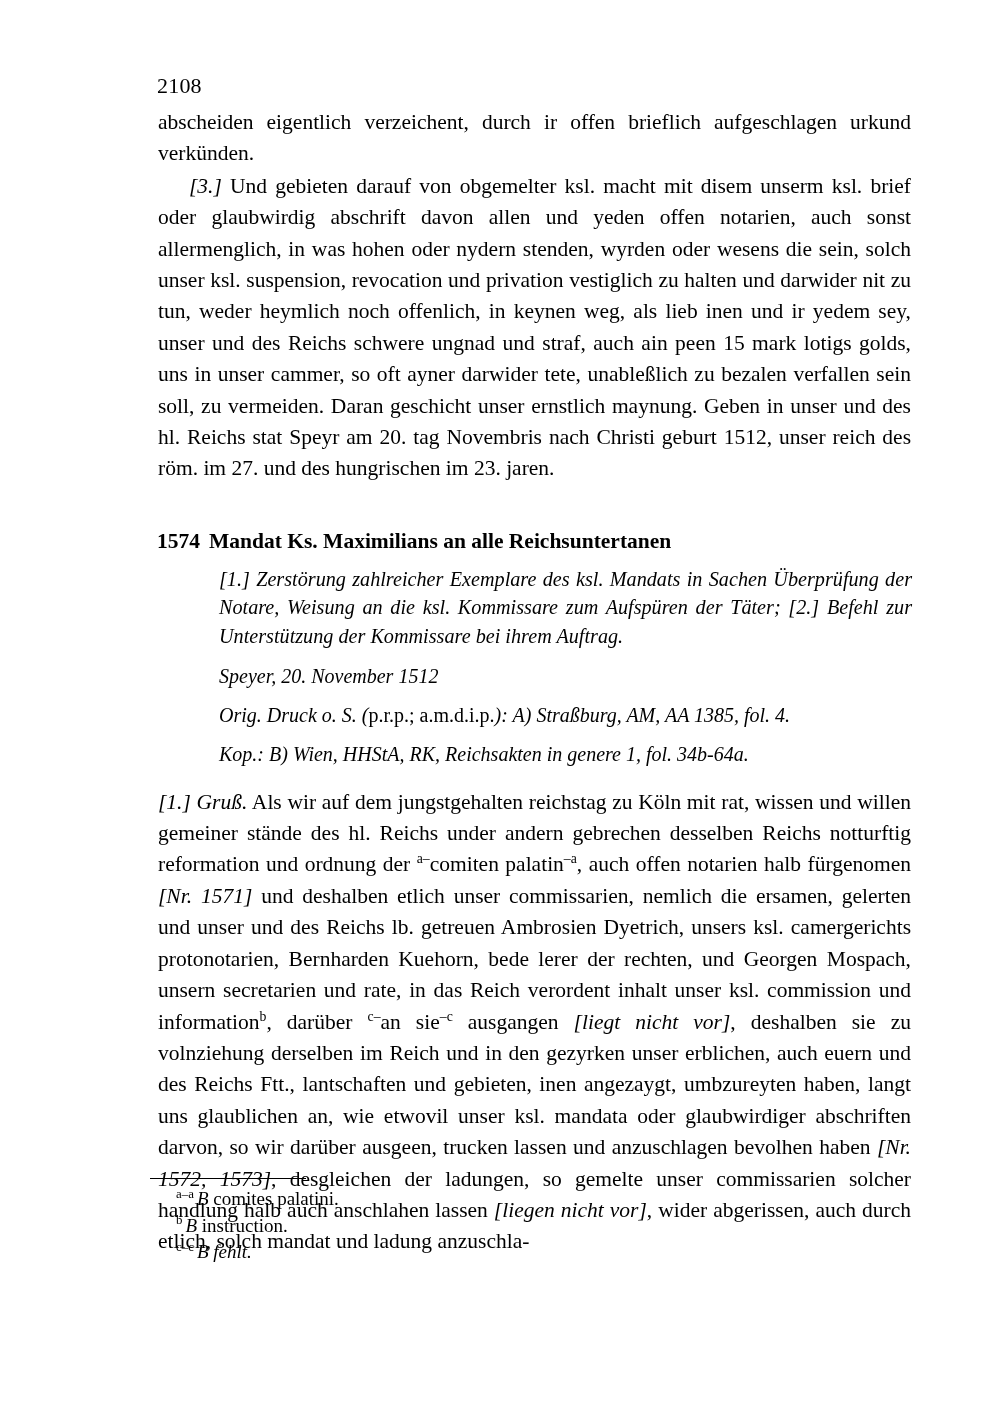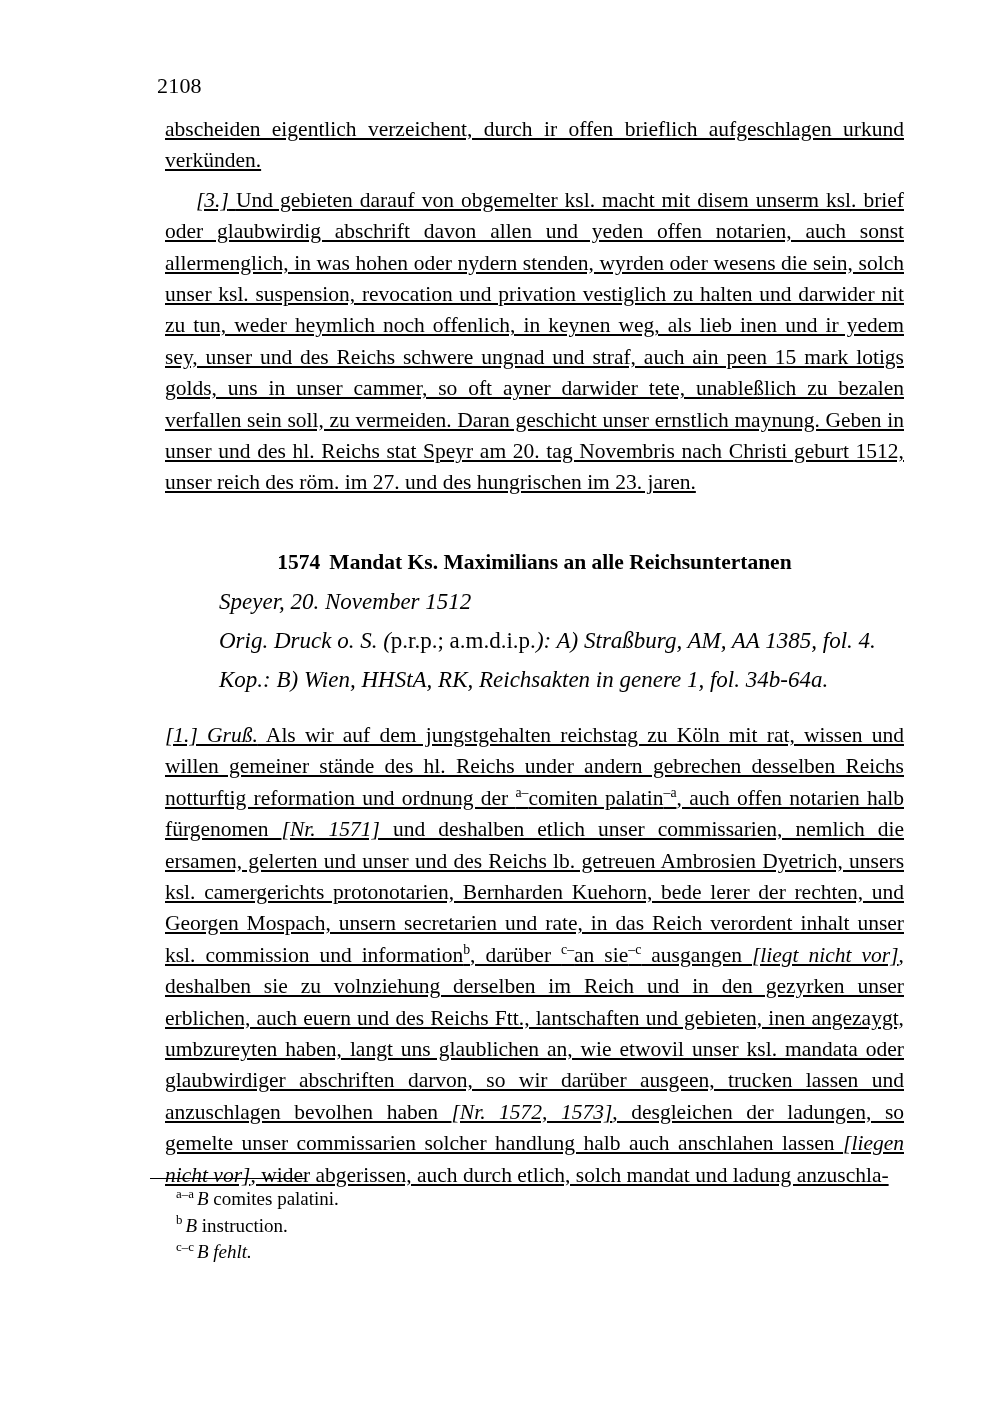--- a/index.html
+++ b/index.html
@@ -46,27 +46,26 @@
     right: 0;
     top: 2px;
     text-align: center;
     font-size: 19px;
     line-height: 26px;
     padding-left: 24px;
   }
 
   
   p.body {
-    margin: 8px;
+    margin: 1px;
     font-size: 21.5px;
     line-height: 31.4px;
     text-align: justify;
     text-justify: inter-word;
     hyphens: manual;
-    text-decoration: underline;
   }
   p.body.indent {
     text-indent: 31px;
   }
   p.body + p.body {
     margin-top: 0;
   }
 
   .it { font-style: italic; }
   .ro { font-style: normal; }
@@ -78,42 +77,41 @@
     font-style: normal;
   }
 
   
   .section-head {
     margin: 0;
     font-size: 21.5px;
     font-weight: bold;
     line-height: 30px;
     padding-top: 40px;
-    text-align: center;
   }
   .section-head .num {
     margin-right: 9px;
   }
 
   
   .headnote {
     margin: 0;
     padding-left: 62px;
     padding-top: 9px;
     font-size: 20.2px;
     font-style: italic;
     line-height: 28.6px;
     text-align: justify;
     hyphens: manual;
   }
   .meta {
     margin: 0;
     padding-left: 62px;
     padding-top: 11px;
-    font-size: 23px;
+    font-size: 20px;
     font-style: italic;
     line-height: 28px;
   }
 
   .after-meta { padding-top: 18px; }
 
   
   .footnotes {
     position: absolute;
     left: 150px;
@@ -151,20 +149,21 @@
     <div class="runhead">
       <div class="folio">2108</div>
     </div>
 
     <p class="body"><span>abscheiden eigentlich verzeichent, durch ir offen brieflich aufgeschlagen urkund verkünden.</span></p>
 
     <p class="body indent"><span class="it">[3.]</span> <span>Und gebieten darauf von obgemelter ksl. macht mit disem unserm ksl. brief oder glaubwirdig abschrift davon allen und yeden offen notarien, auch sonst allermenglich, in was hohen oder nydern stenden, wyrden oder wesens die sein, solch unser ksl. suspension, revocation und privation vestiglich zu halten und darwider nit zu tun, weder heymlich noch offenlich, in keynen weg, als lieb inen und ir yedem sey, unser und des Reichs schwere ungnad und straf, auch ain peen 15 mark lotigs golds, uns in unser cammer, so oft ayner darwider tete, unableßlich zu bezalen verfallen sein soll, zu vermeiden. Daran geschicht unser ernstlich maynung. Geben in unser und des hl. Reichs stat Speyr am 20. tag Novembris nach Christi geburt 1512, unser reich des röm. im 27. und des hungrischen im 23. jaren.</span></p>
 
     <p class="section-head"><span class="num">1574</span><span>Mandat Ks. Maximilians an alle Reichsuntertanen</span></p>
 
+    <p class="headnote">[1.] Zerstörung zahlreicher Exemplare des ksl. Mandats in Sachen Überprüfung der Notare, Weisung an die ksl. Kommissare zum Aufspüren der Täter; [2.] Befehl zur Unterstützung der Kommissare bei ihrem Auftrag.</p>
 
     <p class="meta">Speyer, 20. November 1512</p>
 
     <p class="meta"><span>Orig. Druck o. S. (</span><span class="ro">p.r.p.; a.m.d.i.p.</span><span>): A) Straßburg, AM, AA 1385, fol. 4.</span></p>
 
     <p class="meta">Kop.: B) Wien, HHStA, RK, Reichsakten in genere 1, fol. 34b-64a.</p>
 
     <p class="body after-meta"><span class="it">[1.] Gruß.</span><span> Als wir auf dem jungstgehalten reichstag zu Köln mit rat, wissen und willen gemeiner stände des hl. Reichs under andern gebrechen desselben Reichs notturftig reformation und ordnung der </span><sup class="note">a–</sup><span>comiten palatin</span><sup class="note">–a</sup><span>, auch offen notarien halb fürgenomen </span><span class="it">[Nr. 1571]</span><span> und deshalben etlich unser commissarien, nemlich die ersamen, gelerten und unser und des Reichs lb. getreuen Ambrosien Dyetrich, unsers ksl. camergerichts protonotarien, Bernharden Kuehorn, bede lerer der rechten, und Georgen Mospach, unsern secretarien und rate, in das Reich verordent inhalt unser ksl. commission und information</span><sup class="note">b</sup><span>, darüber </span><sup class="note">c–</sup><span>an sie</span><sup class="note">–c</sup><span> ausgangen </span><span class="it">[liegt nicht vor]</span><span>, deshalben sie zu volnziehung derselben im Reich und in den gezyrken unser erblichen, auch euern und des Reichs Ftt., lantschaften und gebieten, inen angezaygt, umbzureyten haben, langt uns glaublichen an, wie etwovil unser ksl. mandata oder glaubwirdiger abschriften darvon, so wir darüber ausgeen, trucken lassen und anzuschlagen bevolhen haben </span><span class="it">[Nr. 1572, 1573]</span><span>, desgleichen der ladungen, so gemelte unser commissarien solcher handlung halb auch anschlahen lassen </span><span class="it">[liegen nicht vor]</span><span>, wider abgerissen, auch durch etlich, solch mandat und ladung anzuschla-</span></p>
 
   </div>

